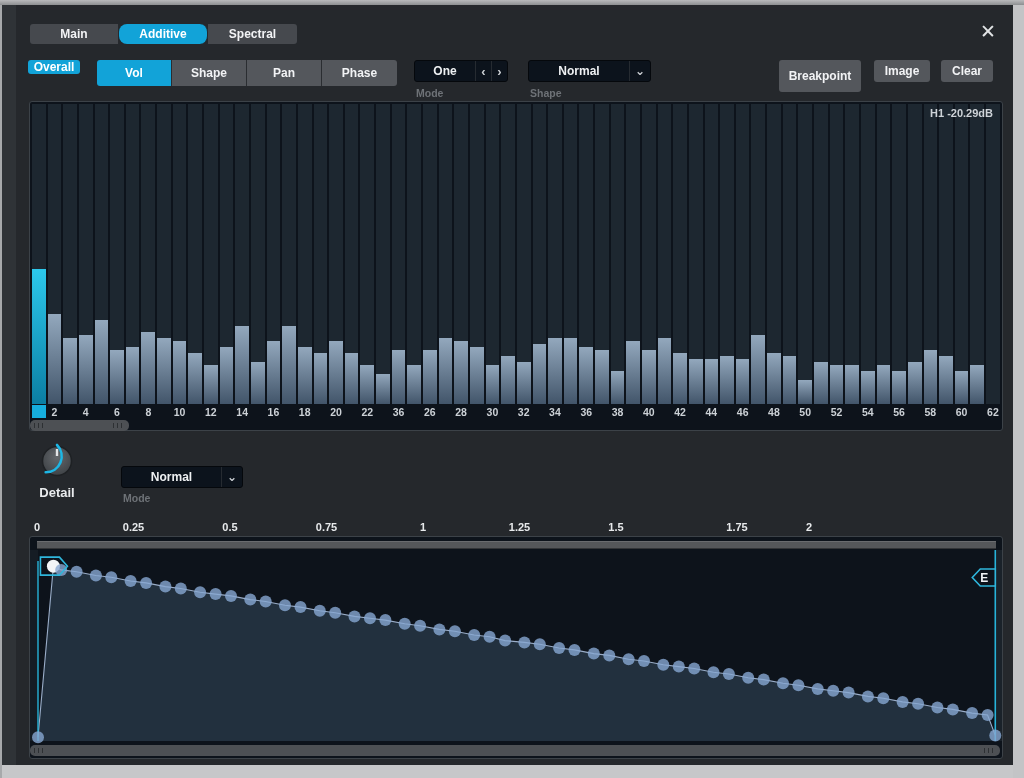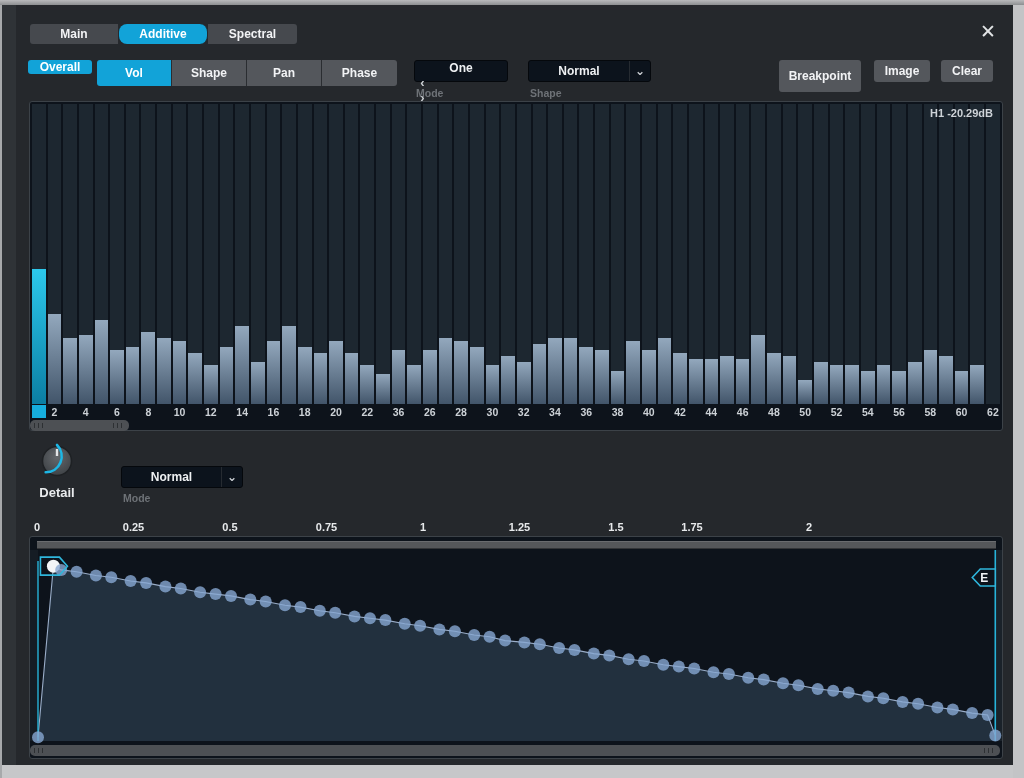--- a/index.html
+++ b/index.html
@@ -22,21 +22,21 @@
     border-radius:3px;box-sizing:border-box;cursor:default;
   }
   .btn.active{background:#12a3d8;color:#fff;}
   .tabs{position:absolute;left:30px;top:24px;display:flex;}
   .tabs .btn{width:89px;height:20px;background:#46494e;border-right:1px solid #26292d;border-radius:0;}
   .tabs .btn:first-child{border-radius:3px 0 0 3px;}
   .tabs .btn:last-child{border-radius:0 3px 3px 0;border-right:none;}
   .tabs .btn.active{background:#12a3d8;border-radius:8px;}
 
   .subrow .btn{height:26px;}
-  #btn-overall{position:absolute;left:28px;top:60px;width:64px;}
+  #btn-overall{position:absolute;left:28px;top:60px;width:52px;}
   .subtabs{position:absolute;left:97px;top:60px;display:flex;}
   .subtabs .btn{width:75px;border-radius:0;border-right:1px solid #2a2d31;}
   .subtabs .btn:first-child{border-radius:3px 0 0 3px;}
   .subtabs .btn:last-child{border-radius:0 3px 3px 0;border-right:none;}
 
   .valuebox{
     position:absolute;display:flex;align-items:stretch;height:22px;
     background:#0c131c;border:1px solid #05080c;border-radius:3px;
     color:#eef0f2;font-size:12px;font-weight:bold;box-sizing:border-box;
   }
@@ -96,21 +96,21 @@
 <div class="close-x">✕</div>
 
 <div id="btn-overall" class="btn active subrow">Overall</div>
 <div class="subtabs subrow">
   <div class="btn active">Vol</div>
   <div class="btn">Shape</div>
   <div class="btn">Pan</div>
   <div class="btn">Phase</div>
 </div>
 
-<div class="valuebox" style="left:414px;top:60px;width:94px;flex-direction:column;">
+<div class="valuebox" style="left:414px;top:60px;width:94px;">
   <div class="val">One</div>
   <div class="sep"></div>
   <div class="arr">‹</div>
   <div class="sep"></div>
   <div class="arr">›</div>
 </div>
 <div class="ctl-label" style="left:416px;top:87px;">Mode</div>
 
 <div class="valuebox" style="left:528px;top:60px;width:123px;">
   <div class="val">Normal</div>
@@ -410,21 +410,21 @@
 <div class="ctl-label" style="left:123px;top:492px;">Mode</div>
 
 <div id="env-ruler">
     <div class="rlabel" style="left: 8px;">0</div>
     <div class="rlabel" style="left: 104.5px;">0.25</div>
     <div class="rlabel" style="left: 201px;">0.5</div>
     <div class="rlabel" style="left: 297.5px;">0.75</div>
     <div class="rlabel" style="left: 394px;">1</div>
     <div class="rlabel" style="left: 490.5px;">1.25</div>
     <div class="rlabel" style="left: 587px;">1.5</div>
-    <div class="rlabel" style="left: 663px;">1.75</div>
+    <div class="rlabel" style="left: 708px;">1.75</div>
     <div class="rlabel" style="left: 780px;">2</div>
   </div>
 <div id="env-panel" class="panel">
   <div id="loop-bar"></div>
   <svg id="env-svg" viewBox="0 0 972 221">
       <rect x="0" y="13" width="8" height="191" fill="#151c24"></rect>
       <rect x="965.28" y="13" width="6.720000000000027" height="191" fill="#1a222a"></rect>
       <path d="M8,204 L8.0,200.3 L23.4,29.2 L31.2,32.9 L46.6,34.7 L65.9,38.5 L81.3,40.3 L100.6,44.0 L116.1,45.9 L135.4,49.6 L150.8,51.5 L170.1,55.2 L185.6,57.1 L201.0,58.9 L220.3,62.6 L235.7,64.5 L255.0,68.2 L270.5,70.1 L289.8,73.8 L305.2,75.7 L324.5,79.4 L340.0,81.2 L355.4,83.1 L374.7,86.8 L390.1,88.7 L409.4,92.4 L424.9,94.3 L444.2,98.0 L459.6,99.8 L475.1,103.6 L494.4,105.4 L509.8,107.3 L529.1,111.0 L544.5,112.9 L563.8,116.6 L579.3,118.4 L598.6,122.2 L614.0,124.0 L633.3,127.7 L648.8,129.6 L664.2,131.5 L683.5,135.2 L698.9,137.0 L718.2,140.8 L733.7,142.6 L753.0,146.3 L768.4,148.2 L787.7,151.9 L803.2,153.8 L818.6,155.6 L837.9,159.4 L853.3,161.2 L872.6,164.9 L888.1,166.8 L907.4,170.5 L922.8,172.4 L942.1,176.1 L957.6,178.0 L965.3,198.4 L965.3,204 Z" fill="#22303e" stroke="none"></path>
       <path d="M8.0,200.3 L23.4,29.2 L31.2,32.9 L46.6,34.7 L65.9,38.5 L81.3,40.3 L100.6,44.0 L116.1,45.9 L135.4,49.6 L150.8,51.5 L170.1,55.2 L185.6,57.1 L201.0,58.9 L220.3,62.6 L235.7,64.5 L255.0,68.2 L270.5,70.1 L289.8,73.8 L305.2,75.7 L324.5,79.4 L340.0,81.2 L355.4,83.1 L374.7,86.8 L390.1,88.7 L409.4,92.4 L424.9,94.3 L444.2,98.0 L459.6,99.8 L475.1,103.6 L494.4,105.4 L509.8,107.3 L529.1,111.0 L544.5,112.9 L563.8,116.6 L579.3,118.4 L598.6,122.2 L614.0,124.0 L633.3,127.7 L648.8,129.6 L664.2,131.5 L683.5,135.2 L698.9,137.0 L718.2,140.8 L733.7,142.6 L753.0,146.3 L768.4,148.2 L787.7,151.9 L803.2,153.8 L818.6,155.6 L837.9,159.4 L853.3,161.2 L872.6,164.9 L888.1,166.8 L907.4,170.5 L922.8,172.4 L942.1,176.1 L957.6,178.0 L965.3,198.4" fill="none" stroke="#a9bdd9" stroke-width="1.1" opacity="0.9"></path>
       <line x1="8" y1="24" x2="8" y2="204" stroke="#27b3d9" stroke-width="1.4"></line>

